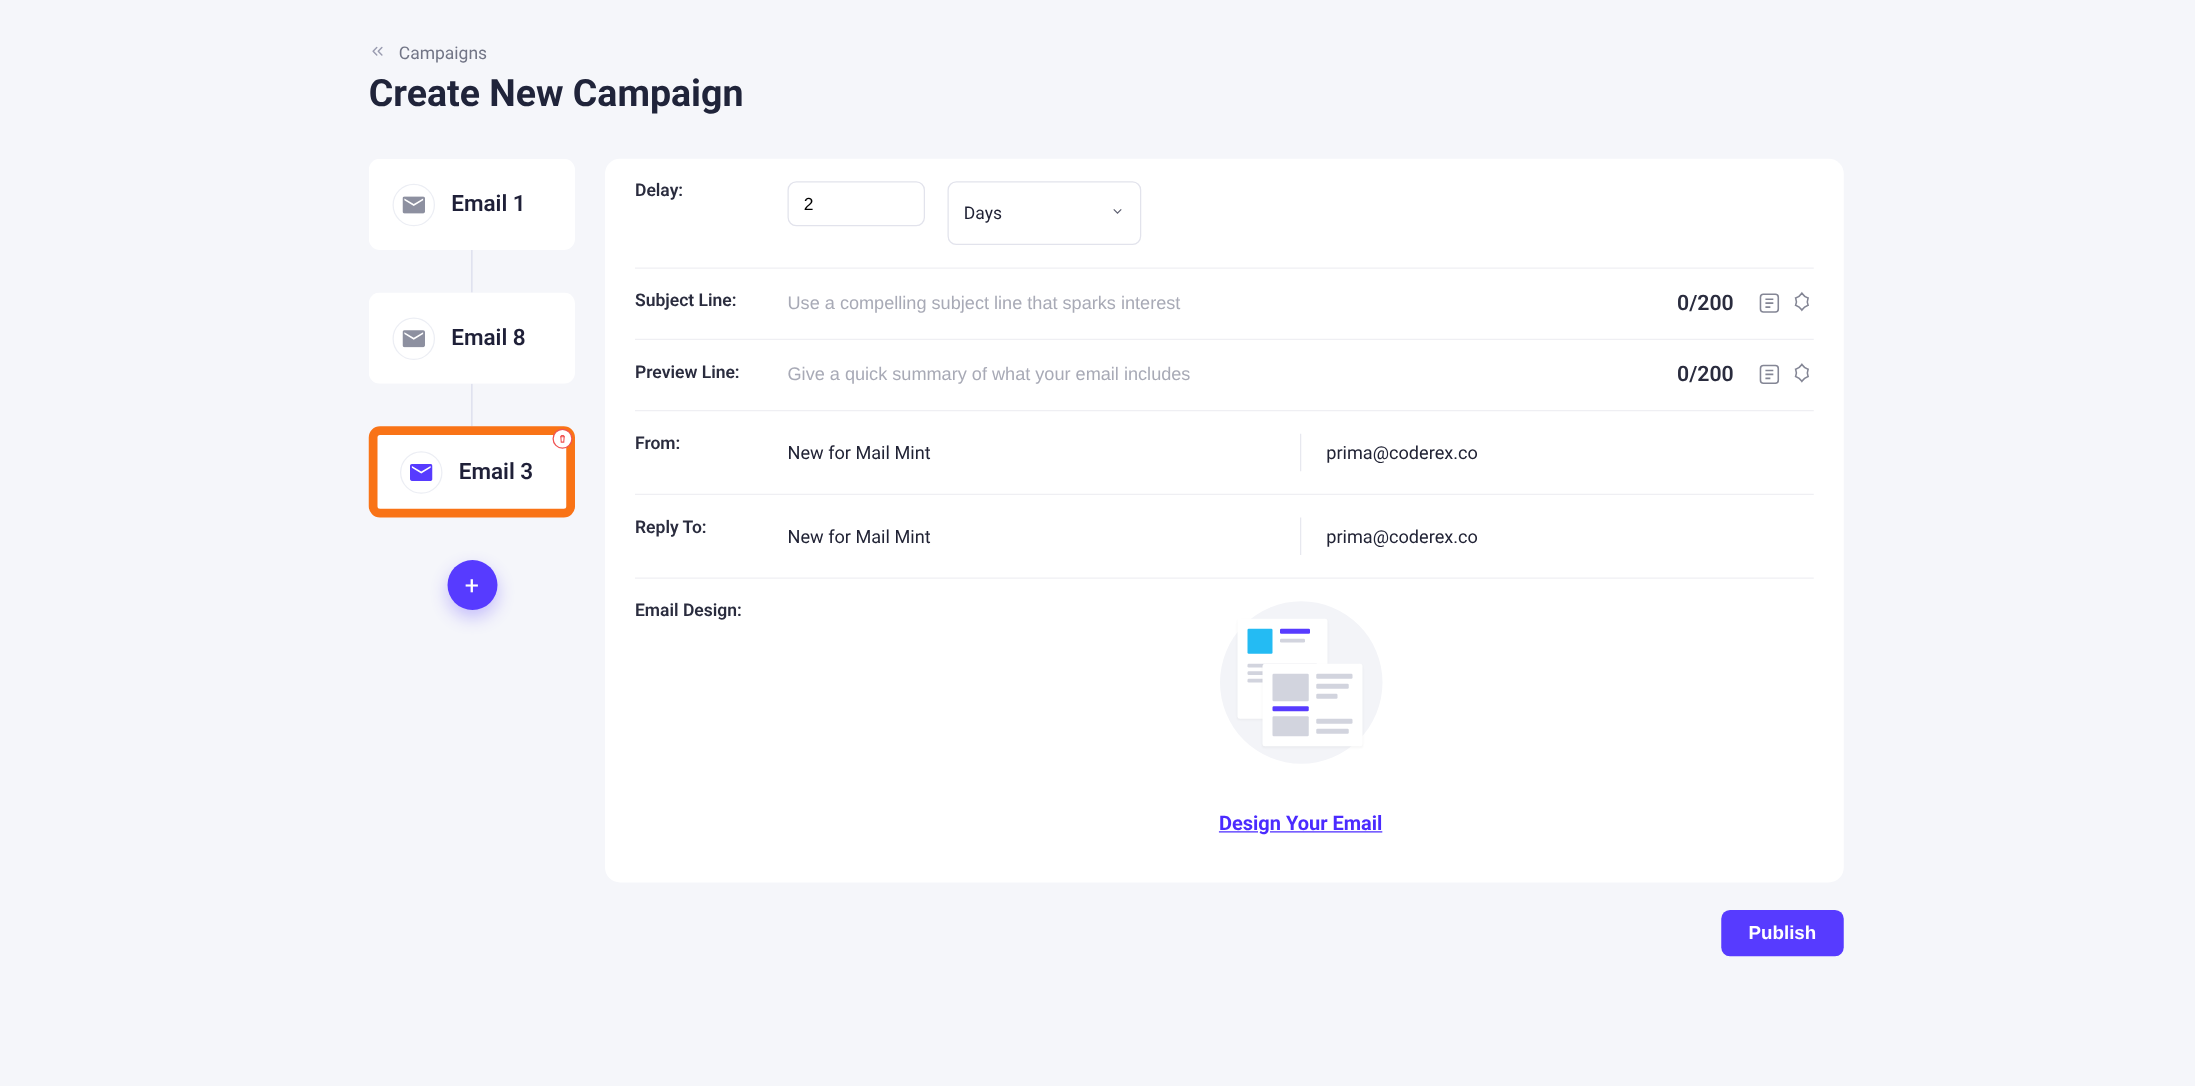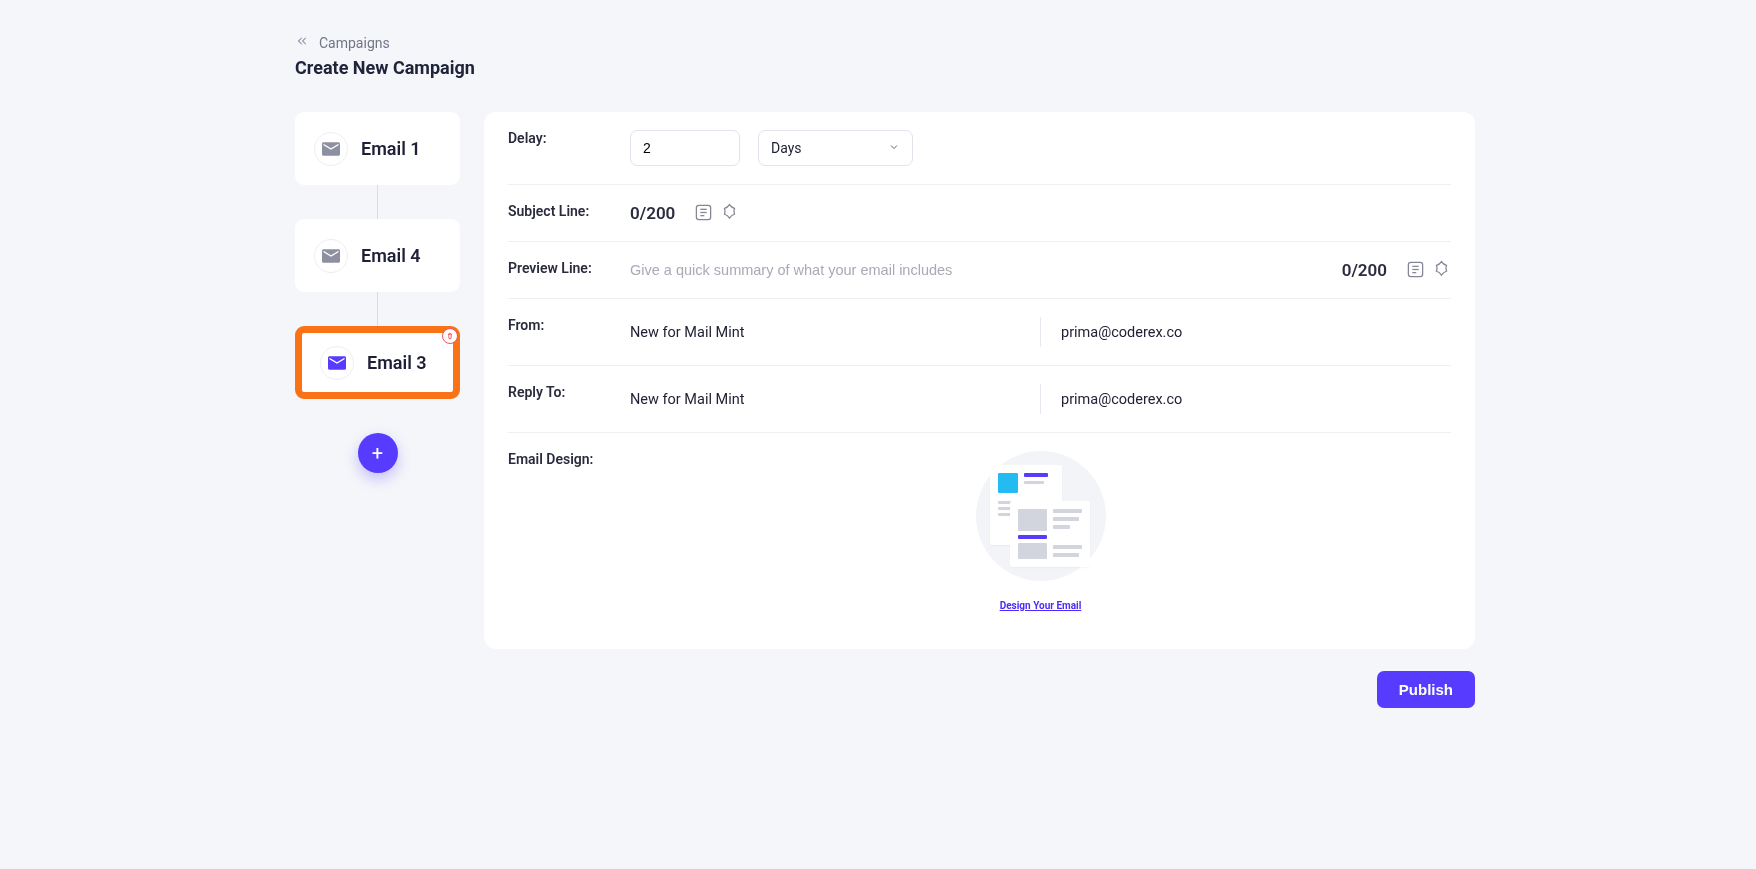--- a/index.html
+++ b/index.html
@@ -23,21 +23,21 @@
     display: flex;
     align-items: center;
     gap: 10px;
     color: #727586;
     margin-bottom: 6px;
   }
   .breadcrumb svg { width: 14px; height: 14px; }
   .breadcrumb-link { font-size: 14px; cursor: pointer; }
 
   .page-title {
-    font-size: 18px;
+    font-size: 30px;
     font-weight: 700;
     color: #20243a;
     margin-bottom: 34px;
   }
 
   .content-row {
     display: flex;
     gap: 24px;
   }
 
@@ -137,21 +137,21 @@
     width: 110px;
     height: 36px;
     border: 1px solid #e2e3ec;
     border-radius: 7px;
     padding: 0 12px;
     font-size: 14px;
     outline: none;
   }
   .delay-select {
     width: 155px;
-    height: 36px;
+    height: 51px;
     border: 1px solid #e2e3ec;
     border-radius: 7px;
     padding: 0 12px;
     margin-left: 18px;
     display: flex;
     align-items: center;
     justify-content: space-between;
     font-size: 14px;
     cursor: pointer;
     background: #fff;
@@ -228,25 +228,26 @@
   }
   .doc.front {
     top: 50px; left: 34px; width: 80px; height: 66px;
     display:flex; gap:6px; padding:8px;
   }
   .sq { background: #d2d4de; border-radius:1px; }
   .sq.blue { background: #24bbf3; }
   .bar { background: #d2d4de; border-radius:1px; }
 
   .design-link {
-    font-size: 10px;
+    font-size: 16px;
     font-weight: 700;
     color: #4b2bff;
     text-decoration: underline;
     cursor: pointer;
+    margin-top: 19px;
   }
 
   .publish-bar {
     display: flex;
     justify-content: flex-end;
     margin-top: 22px;
   }
   .publish-btn {
     background: #573bff;
     color: #fff;
@@ -289,21 +290,21 @@
       </div>
 
       <div class="connector"></div>
 
       <div class="step-card">
         <span class="step-icon-wrap">
           <svg viewBox="0 0 24 18" fill="#8d90a0">
               <path d="M22 0H2C.9 0 0 .9 0 2v14c0 1.1.9 2 2 2h20c1.1 0 2-.9 2-2V2c0-1.1-.9-2-2-2zm0 4-10 6L2 4V2l10 6 10-6v2z"></path>
             </svg>
         </span>
-        <span class="step-label">Email 4</span>
+        <span class="step-label">Email 8</span>
       </div>
 
       <div class="connector"></div>
 
       <div class="step-card active">
         <span class="del-badge">
           <svg viewBox="0 0 24 24" fill="none" stroke="#f05252" stroke-width="2.6">
               <path d="M6 7h12M9 7V5a1 1 0 011-1h4a1 1 0 011 1v2M8 7l1 13h6l1-13"></path>
             </svg>
         </span>
@@ -331,20 +332,21 @@
           <span>
             <svg viewBox="0 0 24 24" fill="none" stroke="#5e6071" stroke-width="2">
                 <polyline points="6 9 12 15 18 9"></polyline>
               </svg>
           </span>
         </div>
       </div>
 
       <div class="row">
         <div class="row-label">Subject Line:</div>
+        <input class="text-input" placeholder="Use a compelling subject line that sparks interest" style="">
         <span class="char-count">0/200</span>
         <span class="tool-icon">
           <svg viewBox="0 0 24 24" fill="none" stroke="currentColor" stroke-width="1.6">
               <rect x="3" y="3" width="18" height="18" rx="3"></rect>
               <line x1="8" y1="8" x2="16" y2="8"></line>
               <line x1="8" y1="12" x2="16" y2="12"></line>
               <line x1="8" y1="16" x2="13" y2="16"></line>
             </svg>
         </span>
         <span class="tool-icon">

